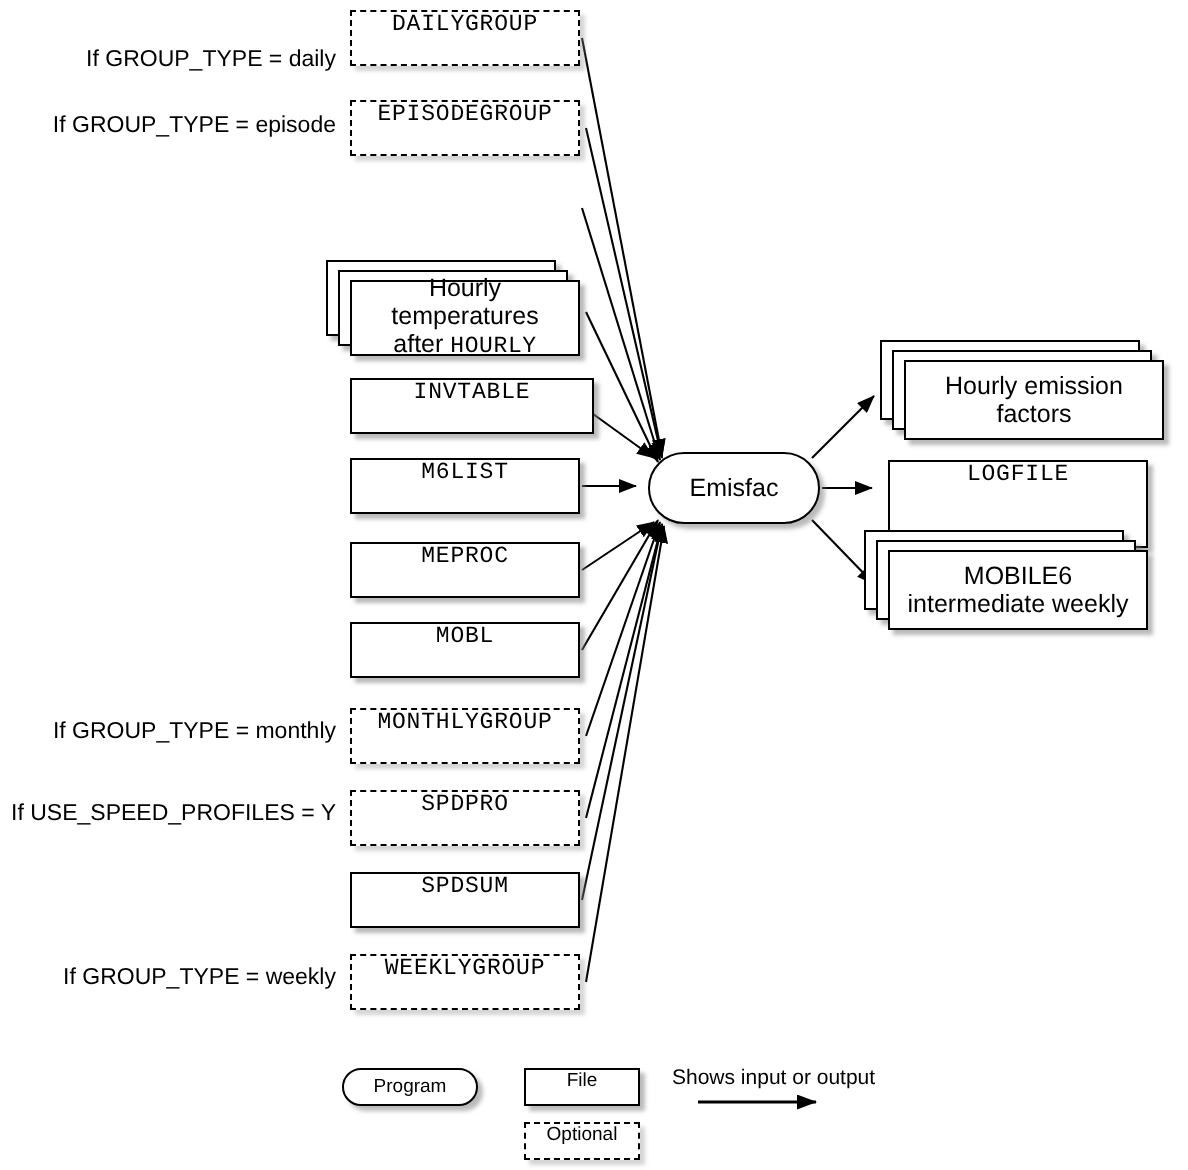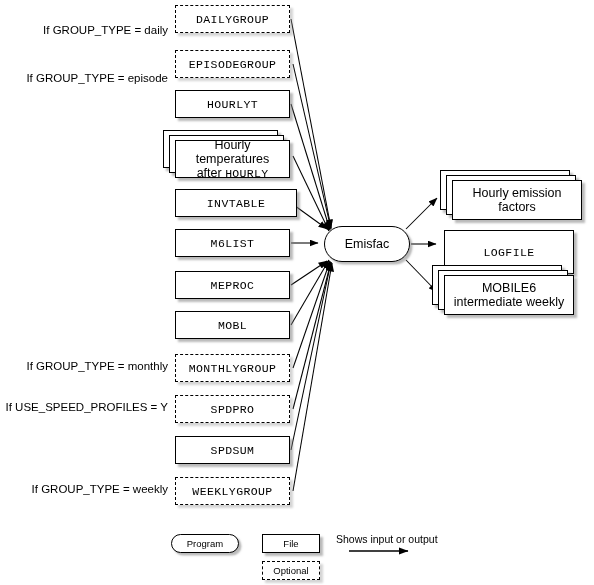--- a/index.html
+++ b/index.html
@@ -27,21 +27,20 @@
     height: 585px;
     pointer-events: none;
     z-index: 1;
   }
   
   .node {
     position: absolute;
     box-sizing: border-box;
     background: #ffffff;
     display: flex;
-    align-items: center;
     justify-content: center;
     text-align: center;
     z-index: 3;
     color: #000;
   }
   .file-box {
     border: 1.4px solid #000;
     box-shadow: 2.5px 2.5px 2px rgba(130,130,130,0.55);
   }
   .optional-box {
@@ -160,39 +159,36 @@
       <path d="M406,260  L437,292" marker-end="url(#ah)"></path>
     </g>
 
     <g stroke="#000" stroke-width="1.4" fill="none">
       <path d="M349,551 L408,551" marker-end="url(#ah2)"></path>
     </g>
   </svg>
 
   <div class="cond" style="left:0px; top:12px; width:168px;margin-top:12px;">If GROUP_TYPE = daily</div>
 
-  <div class="cond" style="left:0px; top:57px; width:168px;margin-top:15px;">If GROUP_TYPE = episode</div>
+  <div class="cond" style="left:0px; top:57px; width:168px;">If GROUP_TYPE = episode</div>
 
   <div class="cond" style="left:0px; top:360px; width:168px;">If GROUP_TYPE = monthly</div>
 
   <div class="cond" style="left:0px; top:401px; width:168px;">If USE_SPEED_PROFILES = Y</div>
 
   <div class="cond" style="left:0px; top:483px; width:168px;">If GROUP_TYPE = weekly</div>
 
   <div class="node optional-box mono" style="left:175px; top:5px; width:115px; height:28px;">
     <span>DAILYGROUP</span>
   </div>
 
   <div class="node optional-box mono" style="left:175px; top:50px; width:115px; height:28px;">
     <span>EPISODEGROUP</span>
   </div>
 
-  <div class="node file-box mono" style="left:175px; top:90px; width:115px; height:28px;">
-    <span>HOURLYT</span>
-  </div>
 
   <div class="stack" style="left:163px; top:130px; width:130px; height:52px;border-radius:14px;">
     <div class="layer" style="left:0px;  top:0px;  width:115px; height:38px;"></div>
     <div class="layer" style="left:6px;  top:5px;  width:115px; height:38px;"></div>
     <div class="front sans" style="left:12px; top:10px; width:115px; height:38px;">
       <span>
         <span>Hourly temperatures</span><br>
         <span>after </span><span class="mono-inline">HOURLY</span>
       </span>
     </div>

